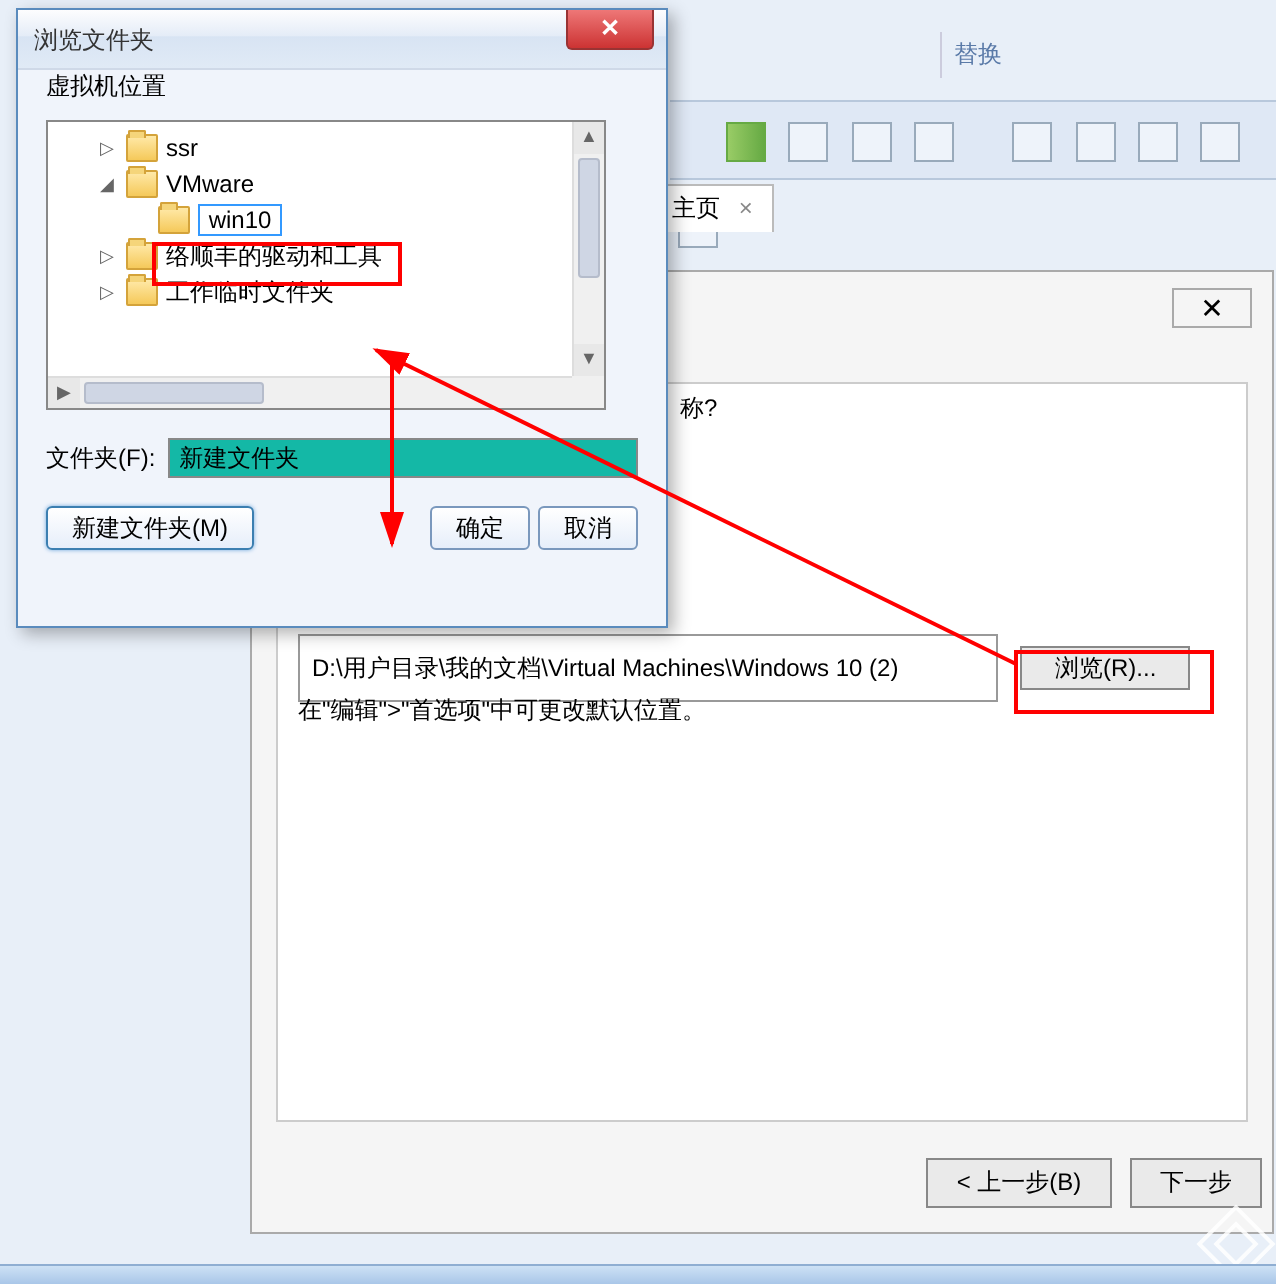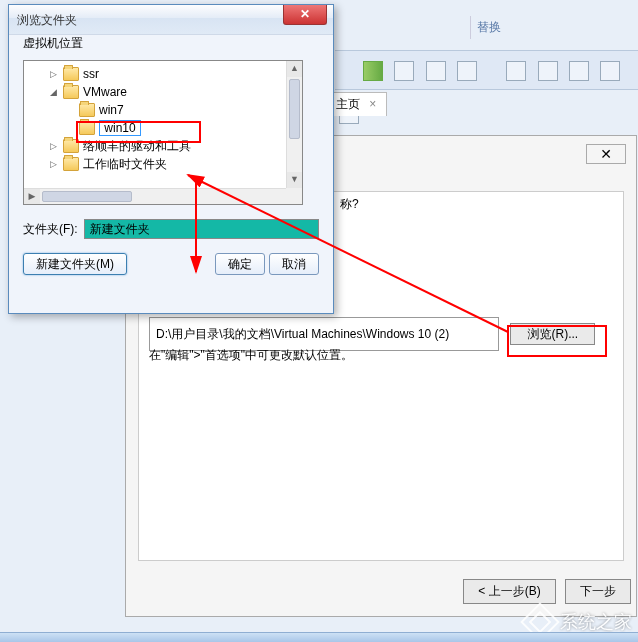--- a/index.html
+++ b/index.html
@@ -118,25 +118,20 @@
           <div class="tree-item indent1">
             <span class="expander">▷</span>
             <span class="folder-icon"></span>
             <span class="tree-label">ssr</span>
           </div>
           <div class="tree-item indent1">
             <span class="expander">◢</span>
             <span class="folder-icon"></span>
             <span class="tree-label">VMware</span>
           </div>
-          <div class="tree-item indent2">
-            <span class="expander"></span>
-            <span class="folder-icon"></span>
-            <span class="tree-label">win7</span>
-          </div>
           <div class="tree-item indent2 selected-row">
             <span class="expander"></span>
             <span class="folder-icon"></span>
             <span class="edit-box">win10</span>
           </div>
           <div class="tree-item indent1">
             <span class="expander">▷</span>
             <span class="folder-icon"></span>
             <span class="tree-label">络顺丰的驱动和工具</span>
           </div>
@@ -177,16 +172,15 @@
     <marker id="ah" markerWidth="10" markerHeight="10" refX="8" refY="3" orient="auto">
       <path d="M0,0 L9,3 L0,6 Z" fill="red"></path>
     </marker>
   </defs>
   <line x1="508" y1="332" x2="188" y2="175" stroke="red" stroke-width="2" marker-end="url(#ah)"></line>
   <line x1="196" y1="176" x2="196" y2="272" stroke="red" stroke-width="2" marker-end="url(#ah)"></line>
 </svg>
 
 <div class="watermark">
   <div class="wm-icon"></div>
-  <span>系统之家</span>
 </div>
 
 <div class="taskbar"></div>
 
 </body></html>

